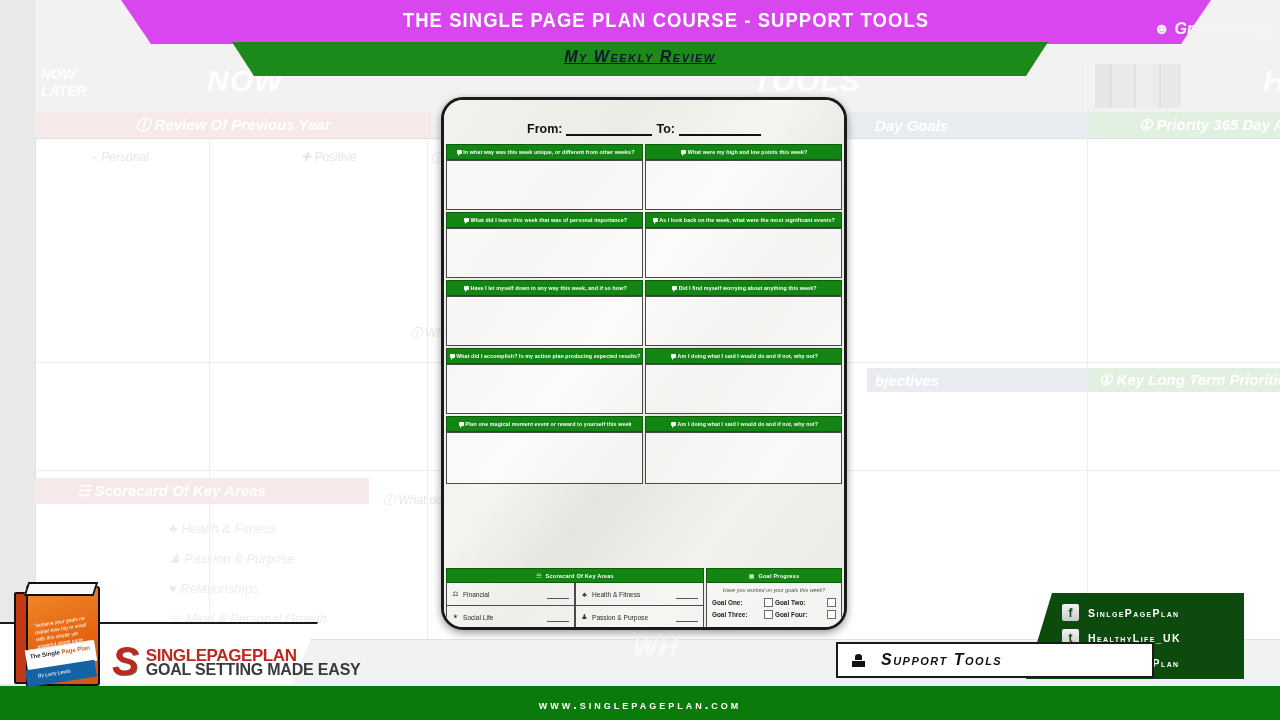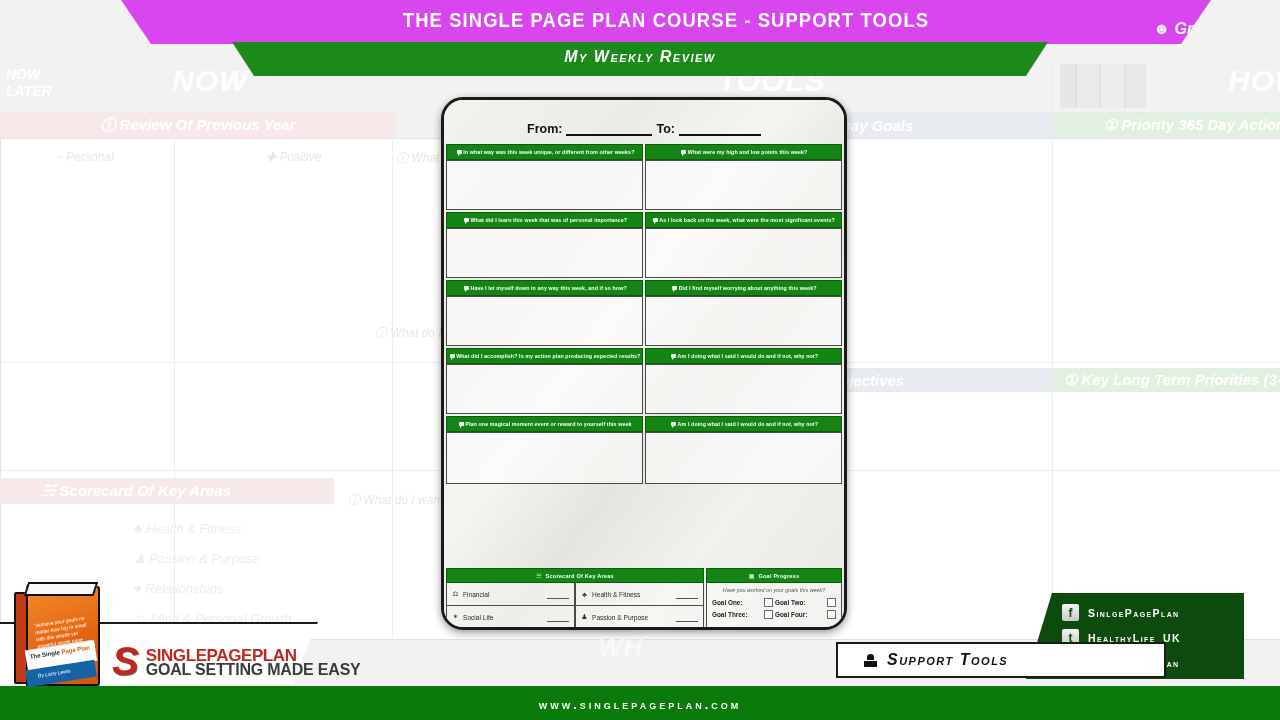--- a/index.html
+++ b/index.html
@@ -3,21 +3,21 @@
 <meta charset="utf-8">
 <style>
   html,body{margin:0;padding:0;}
   body{
     width:1280px;height:720px;overflow:hidden;position:relative;
     font-family:"Liberation Sans",sans-serif;background:#e9e9e9;
   }
   .stage{position:absolute;inset:0;overflow:hidden;}
 
   
-  .bg{position:absolute;inset:0;background:#f2f2f2;}
+  .bg{position:absolute;inset:0;background:#f2f2f2;margin-left:35px;}
   .bg-sheet{position:absolute;background:#fff;border:1px solid #e2e2e2;}
   .bg-band{position:absolute;display:flex;align-items:center;font-style:italic;
     font-weight:bold;color:#fff;font-size:15px;white-space:nowrap;overflow:hidden;}
   .bg-band.pink{background:#f7e9e9;}
   .bg-band.blue{background:#e8ecf1;}
   .bg-band.green{background:#e2f0e2;}
   .bg-title{position:absolute;font-style:italic;font-weight:bold;color:#fff;
     font-size:30px;letter-spacing:1px;opacity:.95;}
   .bg-sub{position:absolute;font-style:italic;color:#e6e6e6;font-size:12px;white-space:nowrap;}
   .bg-rowtext{position:absolute;font-style:italic;color:#ececec;font-size:13px;white-space:nowrap;}
@@ -34,23 +34,23 @@
   .hdr-main{position:absolute;left:121px;top:0;width:1090px;height:44px;
     background:#d946ef;clip-path:polygon(0 0,1090px 0,1060px 44px,30px 44px);
     box-shadow:0 2px 4px rgba(0,0,0,.45);}
   .hdr-main span{position:absolute;left:0;right:0;top:9px;text-align:center;
     color:#fff;font-weight:bold;font-size:20px;letter-spacing:1.2px;
     font-family:"Liberation Sans Narrow","Liberation Sans",sans-serif;
     transform:scaleX(.92);}
   .hdr-sub{position:absolute;left:232px;top:42px;width:816px;height:34px;
     background:#1b8a1b;clip-path:polygon(0 0,816px 0,794px 34px,22px 34px);
     box-shadow:0 2px 3px rgba(0,0,0,.35);}
-  .hdr-sub span{position:absolute;left:0;right:0;top:6px;text-align:center;color:#ffffff;
+  .hdr-sub span{position:absolute;left:0;right:0;top:6px;text-align:center;color:#0f172a;
     font-weight:bold;font-style:italic;font-size:16px;letter-spacing:1.5px;
-    font-variant:small-caps;}
+    font-variant:small-caps;text-decoration:underline;}
 
   .blank-label{position:absolute;right:6px;top:20px;color:#f3f3f3;font-style:italic;
     font-weight:bold;font-size:16px;white-space:nowrap;}
 
   
   .card{position:absolute;left:441px;top:97px;width:400px;height:527px;
     background:#f7f6f2;border:3px solid #1a1a1a;border-radius:22px;
     box-shadow:0 3px 9px rgba(0,0,0,.4);overflow:hidden;}
   .card-bg{position:absolute;inset:0;
     background:linear-gradient(128deg,#f3f2ee 0%,#ecebe6 25%,#f6f5f1 42%,#e5e4df 58%,#f2f1ed 75%,#e9e8e3 100%);}
@@ -121,21 +121,21 @@
   .book .blue{position:absolute;left:12px;bottom:0;width:70px;height:17px;background:#1464a5;
     transform:rotate(-9deg);}
   .book .by{position:absolute;left:12px;top:4px;font-size:5px;color:#fff;font-style:italic;}
   .logo{position:absolute;left:112px;bottom:44px;display:flex;align-items:center;gap:7px;z-index:5;}
   .logo .s{font-size:40px;font-weight:bold;color:#c0271f;line-height:30px;
     font-style:italic;transform:skewX(-6px);text-shadow:1px 1px 0 #6b6b6b;}
   .logo .w1{font-size:17px;font-weight:bold;color:#c0271f;letter-spacing:-.4px;line-height:17px;}
   .logo .w2{font-size:16px;font-weight:bold;color:#3a3a3a;letter-spacing:-.2px;line-height:12px;}
 
   .foot-tools{position:absolute;left:836px;bottom:42px;width:300px;height:32px;background:#fff;
-    border:2px solid #1a1a1a;display:flex;align-items:center;gap:10px;padding-left:26px;z-index:3;}
+    border:2px solid #1a1a1a;display:flex;align-items:center;gap:16px;padding-left:14px;z-index:3;}
   .foot-tools .lbl{font-weight:bold;font-style:italic;font-size:16px;color:#111;
     letter-spacing:1.5px;font-variant:small-caps;}
   .tool-ico{width:13px;height:13px;position:relative;flex:none;}
   .tool-ico:before{content:"";position:absolute;left:3px;top:0;width:7px;height:6px;
     border-radius:50% 50% 0 0;background:#111;}
   .tool-ico:after{content:"";position:absolute;left:0;top:7px;width:13px;height:6px;background:#111;}
   .foot-social{position:absolute;right:0;bottom:34px;width:218px;height:86px;background:#0d4a0d;
     clip-path:polygon(26px 0,218px 0,218px 86px,0 86px);padding:7px 0 0 36px;z-index:2;}
   .soc{display:flex;align-items:center;gap:9px;height:25px;}
   .soc .ic{width:17px;height:17px;border-radius:2px;flex:none;position:relative;

